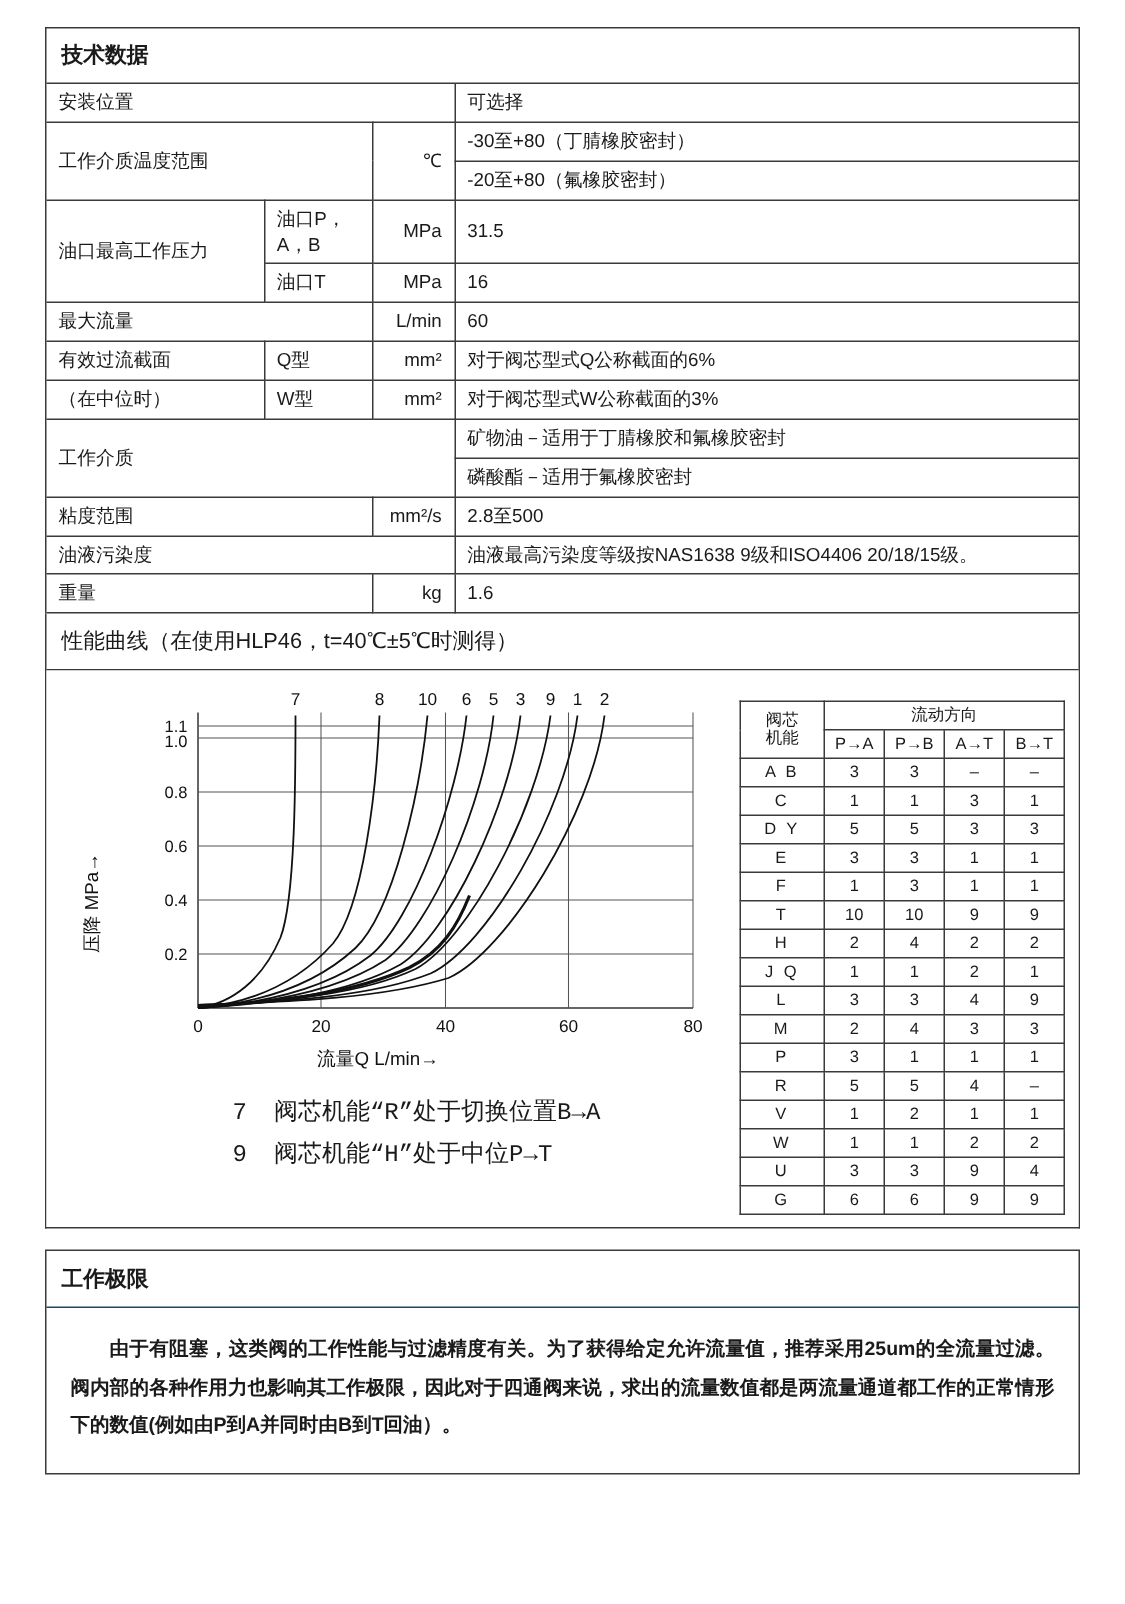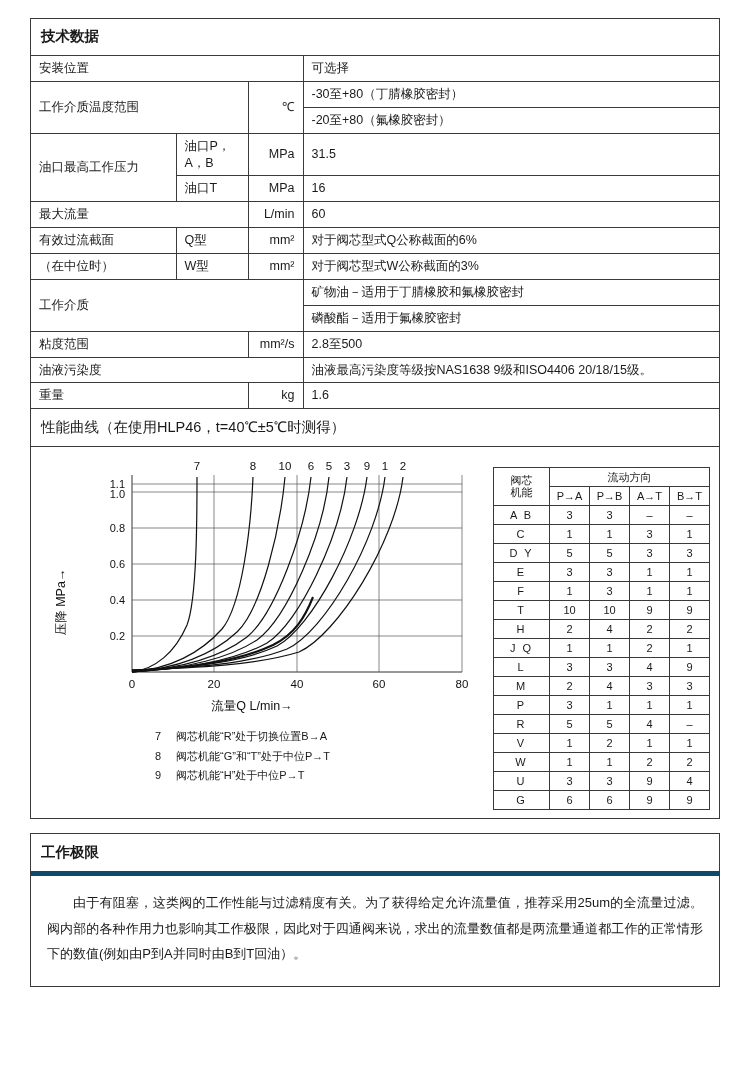--- a/index.html
+++ b/index.html
@@ -75,22 +75,23 @@
   .perf-body {
     display: flex;
     padding: 10px 6px 8px 6px;
     background: #fff;
   }
   .chart-col { width: 452px; position: relative; }
   .legend-col { flex: 1; padding-top: 10px; padding-left: 4px; }
 
   .notes {
     margin: 6px 0 0 118px;
-    font-size: 11px;
+    font-size: 16px;
     line-height: 1.75;
+    font-family: Liberation Mono, monospace;
   }
   .notes .num { display: inline-block; width: 18px; }
 
   
   table.vf {
     border-collapse: collapse;
     width: 216px;
     table-layout: fixed;
     font-size: 11px;
     border-radius: 26px;
@@ -108,29 +109,29 @@
 
   
   .limits-wrap {
     border: 1px solid #3a3a3a;
     margin-top: 14px;
   }
   .limits-title {
     font-weight: bold;
     font-size: 14.5px;
     padding: 9px 10px;
-    border-bottom: 5px solid #0c4a6e;
+    border-bottom: 1px solid #0c4a6e;
   }
   .limits-body {
     padding: 14px 16px 18px 16px;
     font-size: 13px;
     line-height: 1.95;
     text-align: justify;
   }
-  .limits-body p { margin: 0 0 2px 0; text-indent: 2em; }
+  .limits-body p { margin: 0 0 2px 0; text-indent: 2em; font-weight: bold; }
 </style>
 </head>
 <body>
 
 <div class="page">
 
   <div class="tech-wrap">
     <div class="tech-title">技术数据</div>
     <table class="tech">
       <colgroup>
@@ -288,24 +289,20 @@
 
           <path d="M95,214 C150,211 200,205 236,188 C258,177 268,160 276,140" fill="none" stroke="#111" stroke-width="2.1"></path>
         </svg>
 
         <div class="notes">
           <div>
             <span class="num">7</span>
             <span>阀芯机能“R”处于切换位置B→A</span>
           </div>
           <div>
-            <span class="num">8</span>
-            <span>阀芯机能“G”和“T”处于中位P→T</span>
-          </div>
-          <div>
             <span class="num">9</span>
             <span>阀芯机能“H”处于中位P→T</span>
           </div>
         </div>
       </div>
 
       <div class="legend-col">
         <table class="vf">
           <colgroup>
             <col style="width:56px">

